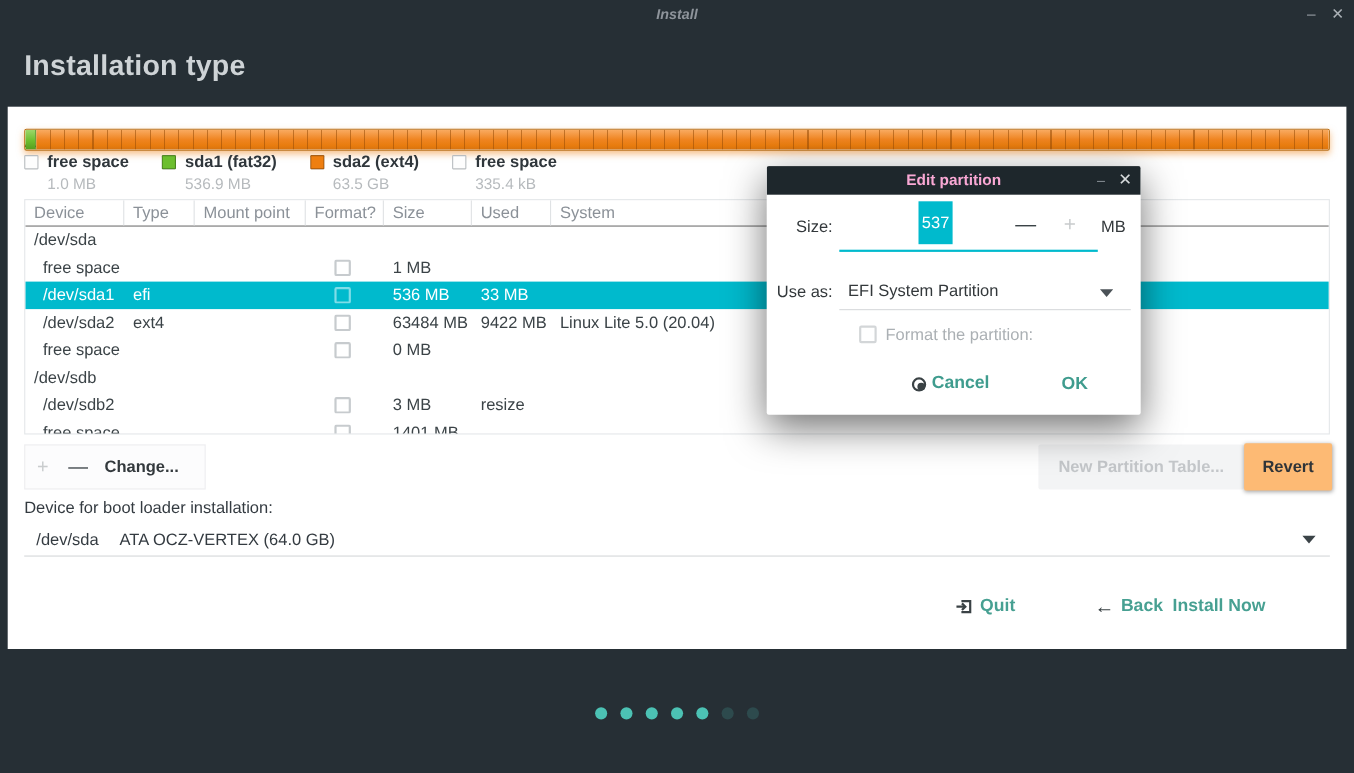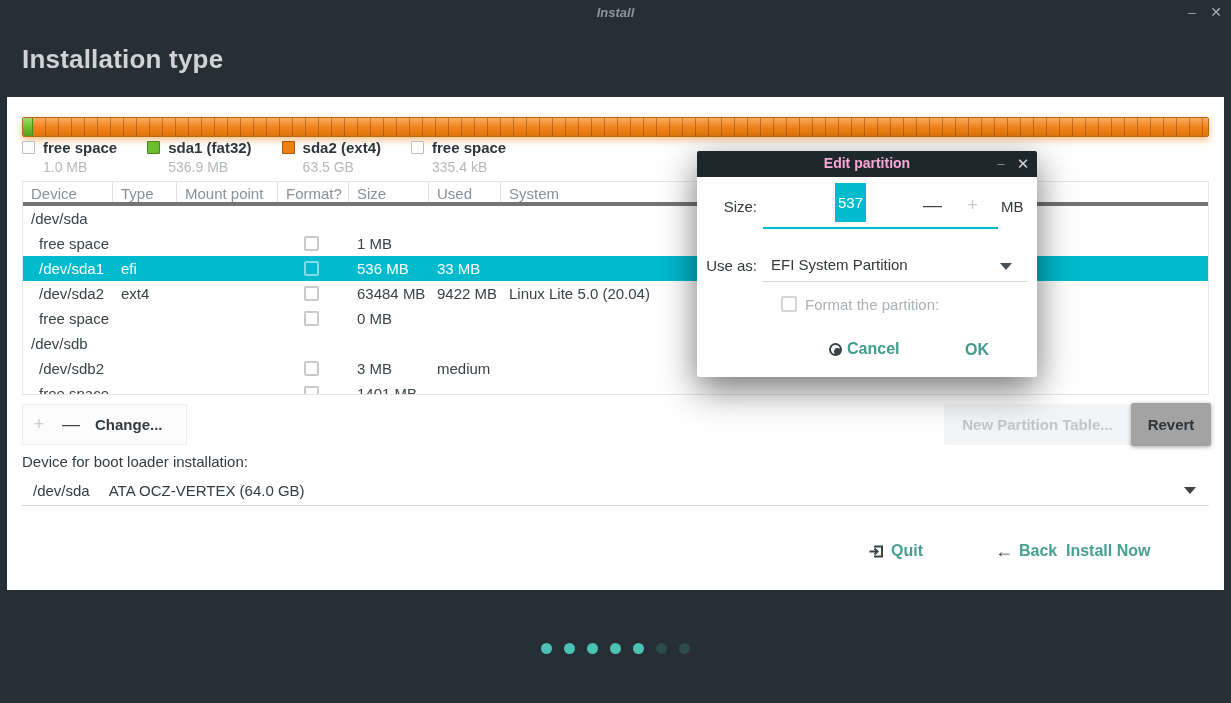--- a/index.html
+++ b/index.html
@@ -47,41 +47,41 @@
   .legend-swatch { width:13px; height:13px; margin-right:8px; border-radius:1px;
     border:1px solid rgba(0,0,0,.3); }
   .legend-swatch.empty { background:#fdfdfd; border:1px solid #b9bdc0; }
   .legend-size { font-size:14px; color:#b6babd; margin:3px 0 0 21px; }
 
   
   .ptable { position:absolute; left:15px; top:84px; width:1187px; height:214px;
     border:1px solid #e4e7e9; overflow:hidden; background:#fff; z-index:2; }
   .trow { display:grid; grid-template-columns:90px 64px 101px 71px 80px 72px 1fr;
     height:25px; align-items:center; font-size:15px; color:#3b4347; }
-  .thead { height:24px; color:#8b9198; border-bottom:4px solid #737373; }
+  .thead { height:24px; color:#8b9198; border-bottom:1px solid #737373; }
   .thead .tcell { border-right:1px solid #dfe2e4; height:100%; line-height:23px; }
   .thead .tcell:last-child { border-right:none; }
   .tcell { padding-left:8px; white-space:nowrap; overflow:hidden; }
   .indent { padding-left:16px; }
   .trow.selected { background:#00bacd; color:#ffffff; }
   .cb { width:15px; height:15px; border:2px solid #c7cbce; border-radius:2px;
     background:transparent; margin-left:18px; }
   .trow.selected .cb { border-color:#7fdde8; }
 
   
   .btn-group { position:absolute; left:15px; top:307px; width:165px; height:41px;
     background:#fcfcfd; border:1px solid #ededef; display:flex; align-items:center; z-index:2; }
   .bg-btn { font-size:18px; width:32px; text-align:center; color:#3b4347; cursor:default; }
   .bg-btn.disabled { color:#c9ccce; }
   .bg-change { font-size:15px; font-weight:bold; color:#33393d; margin-left:8px; }
   .btn-newtable { position:absolute; left:937px; top:307px; width:187px; height:41px;
     background:#f3f4f5; border-radius:2px; color:#c3c6c9; font-size:15px; font-weight:bold;
     text-align:center; line-height:41px; z-index:2; }
   .btn-revert { position:absolute; left:1124px; top:306px; width:80px; height:43px;
-    background:#a3a3a3; border-radius:2px; box-shadow:0 1px 4px rgba(0,0,0,.35);
+    background:#fdba74; border-radius:2px; box-shadow:0 1px 4px rgba(0,0,0,.35);
     color:#2f3438; font-size:15px; font-weight:bold; text-align:center; line-height:43px; z-index:3; }
 
   
   .boot-label { position:absolute; left:15px; top:356px; font-size:15px; color:#343b41; z-index:2; }
   .boot-select { position:absolute; left:15px; top:378px; width:1187px; height:31px;
     border-bottom:1px solid #d5d8da; font-size:15px; color:#343b41;
     display:flex; align-items:center; z-index:2; }
   .boot-dev { margin-left:11px; }
   .boot-desc { margin-left:19px; }
   .dd-arrow { position:absolute; right:13px; top:12px; width:0; height:0;
@@ -266,21 +266,21 @@
           <div class="tcell"></div>
         </div>
         <div class="trow">
           <div class="tcell indent">/dev/sdb2</div>
           <div class="tcell"></div>
           <div class="tcell"></div>
           <div class="tcell">
             <div class="cb"></div>
           </div>
           <div class="tcell">3 MB</div>
-          <div class="tcell">medium</div>
+          <div class="tcell">resize</div>
           <div class="tcell"></div>
         </div>
         <div class="trow">
           <div class="tcell indent">free space</div>
           <div class="tcell"></div>
           <div class="tcell"></div>
           <div class="tcell">
             <div class="cb"></div>
           </div>
           <div class="tcell">1401 MB</div>

